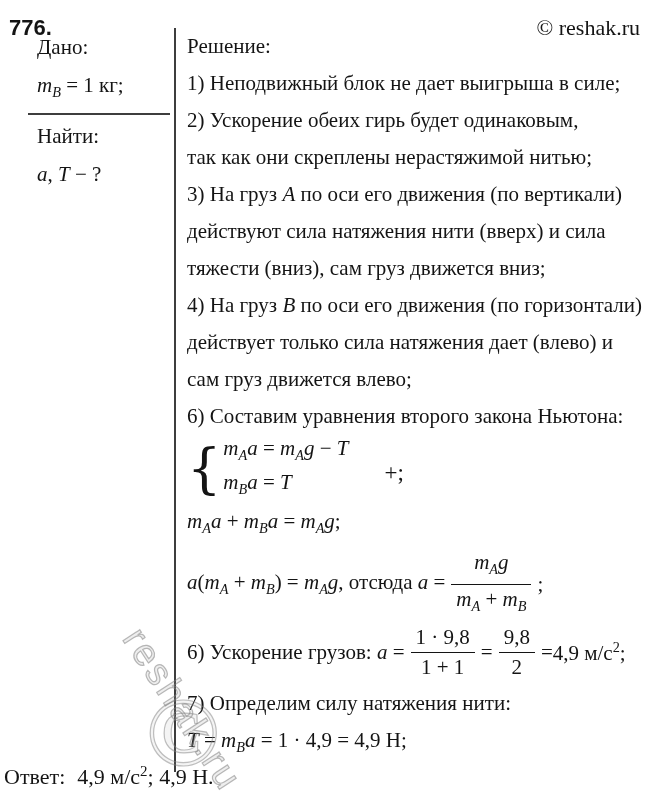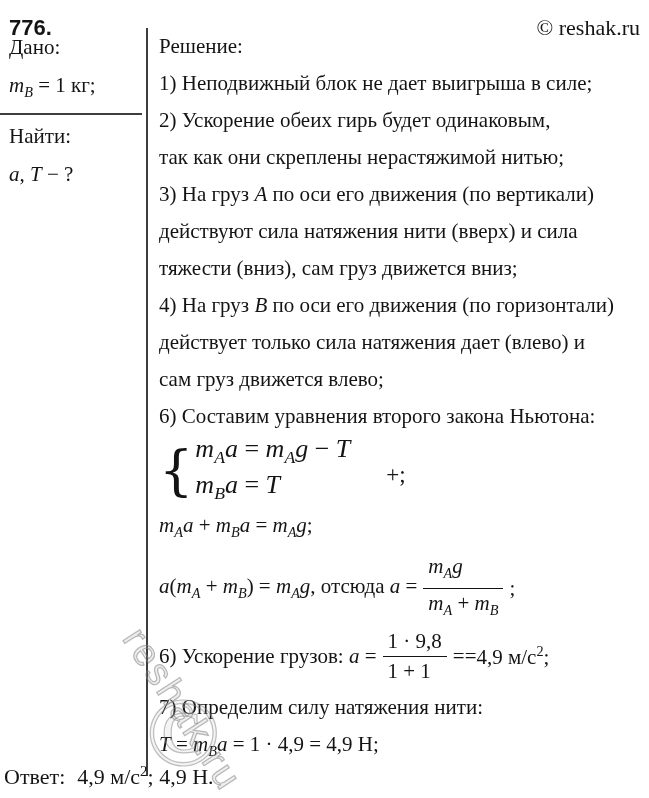--- a/index.html
+++ b/index.html
@@ -9,40 +9,40 @@
     background:#ffffff; color:#141414;
     position:relative; overflow:hidden;
   }
 
   .header { display:flex; justify-content:space-between; align-items:flex-start;
             padding:16px 9px 0 9px; height:28px; }
   .problem-number { font-weight:bold; font-size:22px; line-height:24px;
                     font-family:"Liberation Sans","DejaVu Sans",sans-serif; }
   .copyright { font-size:22px; line-height:24px; }
 
-  .main { display:flex; align-items:stretch; }
+  .main { display:flex; align-items:stretch;padding-left:28px; }
   .given-col { width:146px; padding:0 4px 0 9px; flex:none; }
   .divider { width:2px; background:#3d3d3d; flex:none; }
   .sol-col { flex:1; padding-left:11px; padding-bottom:6px; }
 
   .g-line { font-size:21px; line-height:38px; white-space:nowrap; }
   .given-hr { border-top:2px solid #3d3d3d; margin:2px 0 2px -9px; }
 
   .sol-line { font-size:21px; line-height:37px; white-space:nowrap; }
 
   .system { display:flex; align-items:center; min-height:58px; }
   .brace { font-size:54px; line-height:54px; font-weight:400; margin-right:2px;
            font-family:"DejaVu Serif",serif; }
   .sys-eqs { display:flex; flex-direction:column; }
-  .sys-eq { font-size:26px; line-height:27px; white-space:nowrap; }
+  .sys-eq { font-size:21px; line-height:27px; white-space:nowrap; }
   .sys-plus { font-size:23px; margin-left:36px; margin-top:8px; }
 
   .eq-line { display:flex; align-items:center; min-height:64px;
              font-size:21px; white-space:nowrap; }
-  .frac { display:inline-flex; flex-direction:column; 
+  .frac { display:inline-flex; flex-direction:column; text-align:center;
           vertical-align:middle; margin:0 6px; }
   .frac .num { display:block; line-height:29px; padding:0 5px;
                border-bottom:1.6px solid #141414; }
   .frac .den { display:block; line-height:29px; padding:0 5px; }
 
   .answer { position:absolute; left:4px; bottom:6px; font-size:22px;
             line-height:30px; white-space:nowrap; }
   .answer-value { margin-left:12px; }
 
   i { font-style:italic; }
@@ -115,20 +115,24 @@
       <span>;</span>
     </div>
 
     <div class="eq-line">
       <span>6) Ускорение грузов:  <i>a</i> = </span>
       <span class="frac">
         <span class="num">1 · 9,8</span>
         <span class="den">1 + 1</span>
       </span>
       <span> = </span>
+      <span class="frac">
+        <span class="num">9,8</span>
+        <span class="den">2</span>
+      </span>
       <span> = </span>
       <span>4,9 м/с<sup>2</sup>;</span>
     </div>
 
     <div class="sol-line">7) Определим силу натяжения нити:</div>
     <div class="sol-line"><i>T</i> = <i>m</i><sub><i>B</i></sub><i>a</i> = 1 · 4,9 = 4,9 Н;</div>
   </div>
 </div>
 
 <div class="answer">

